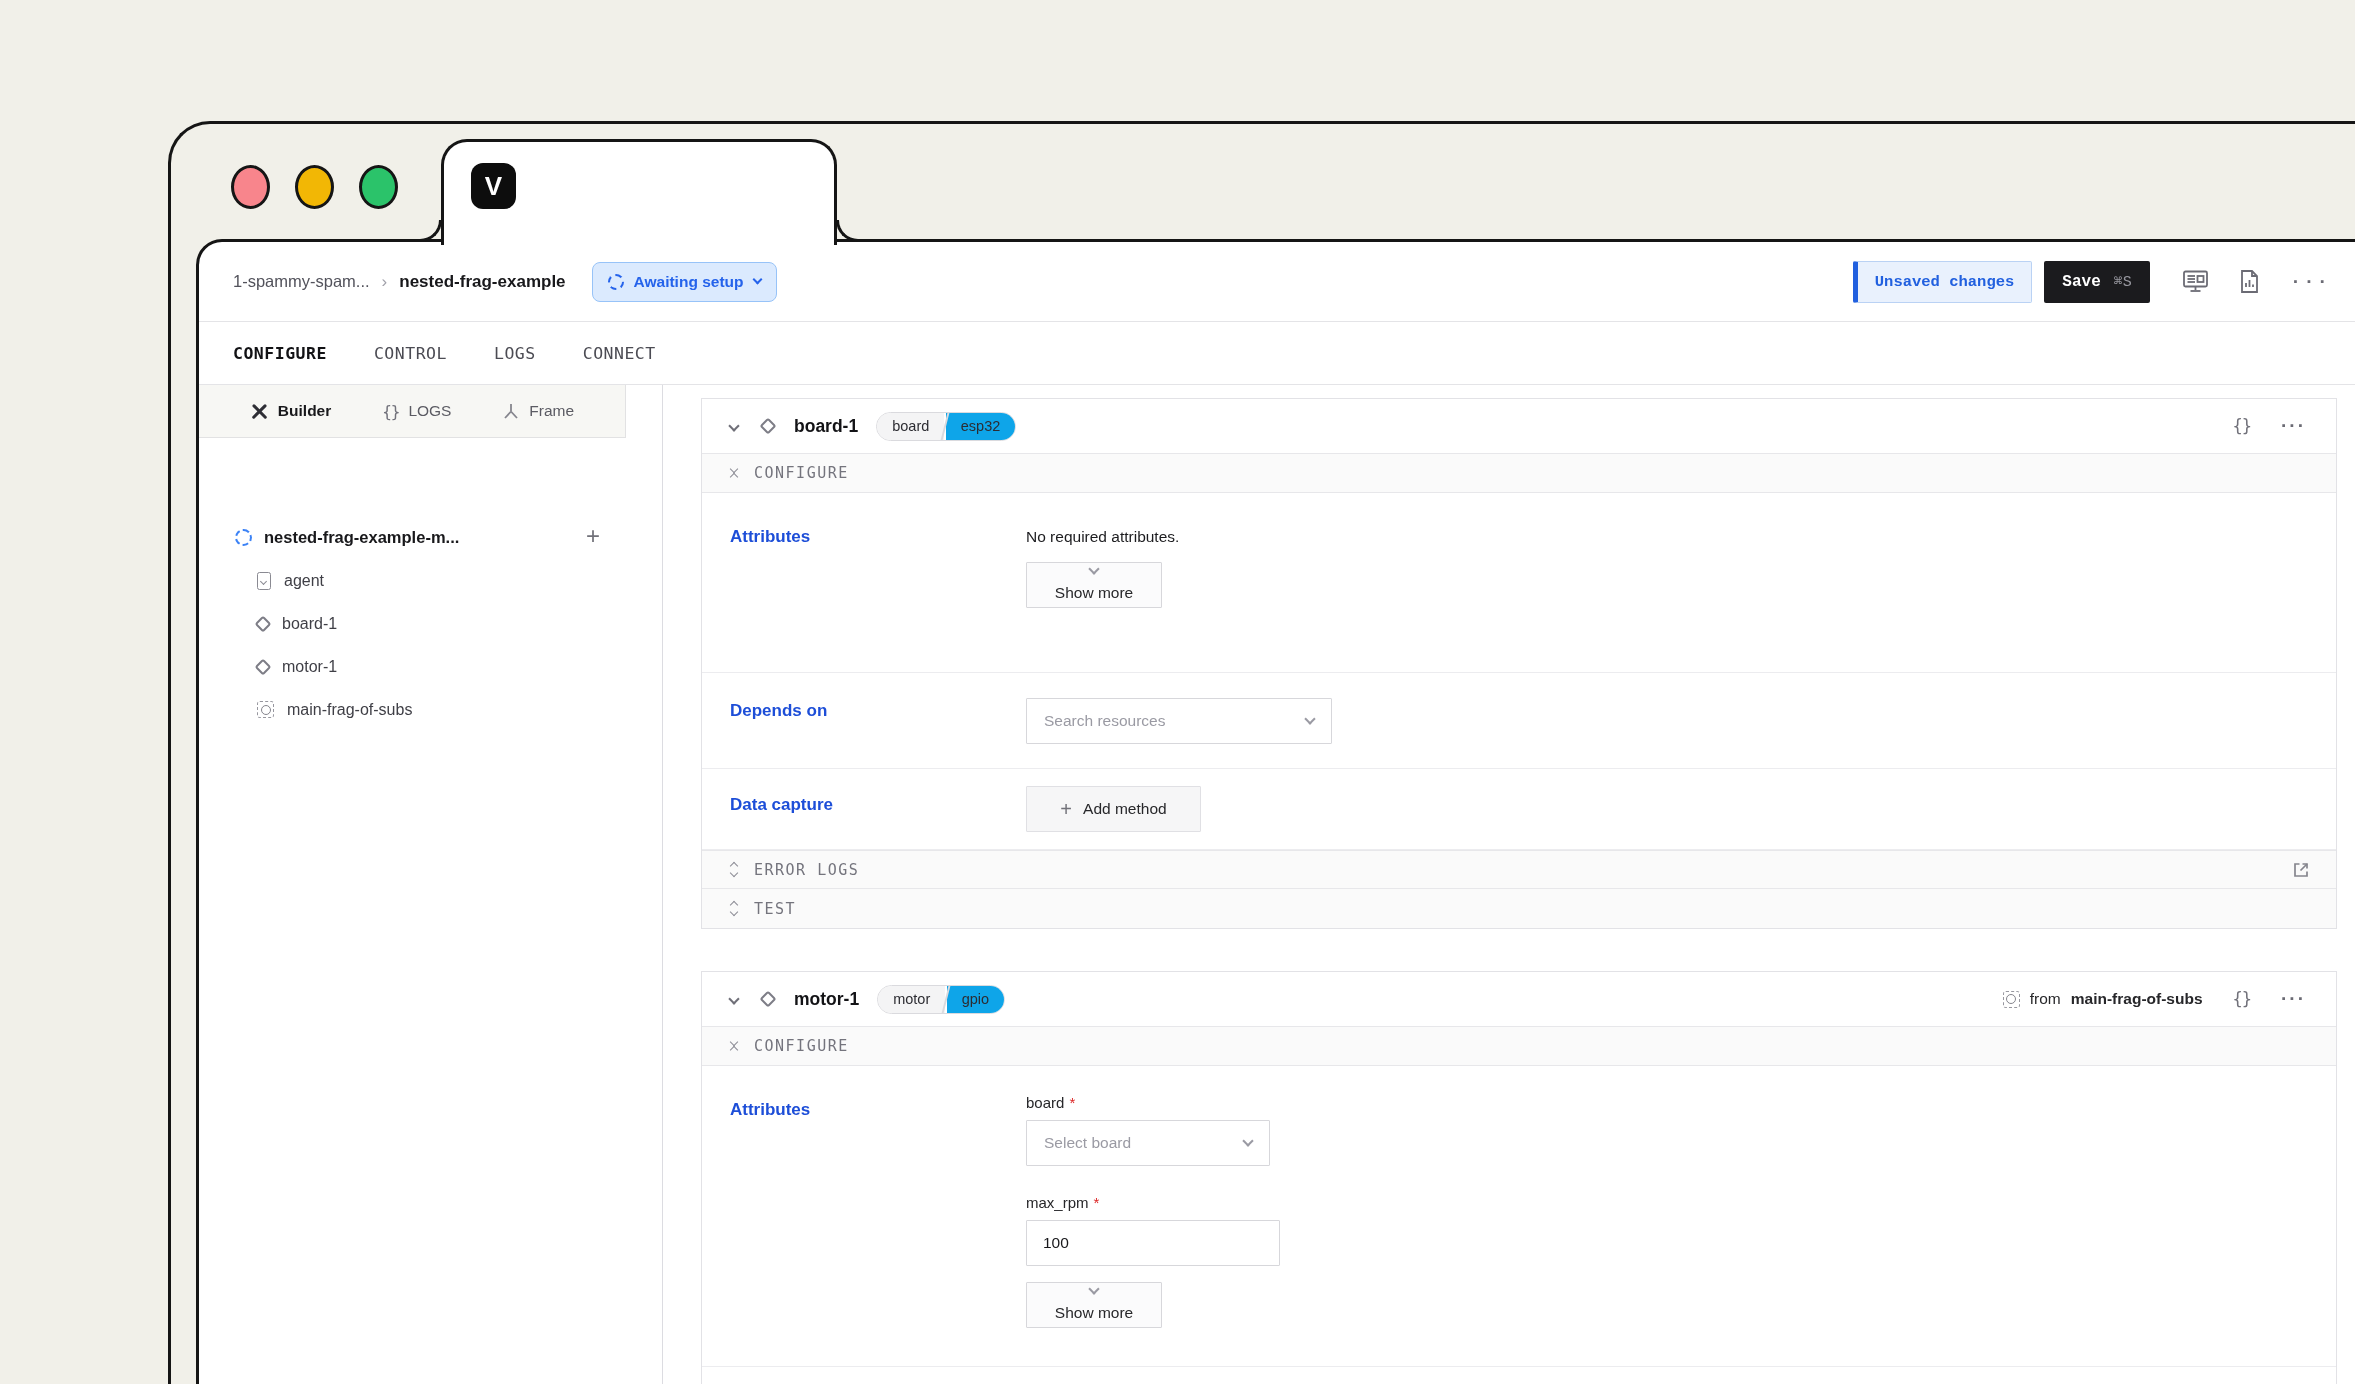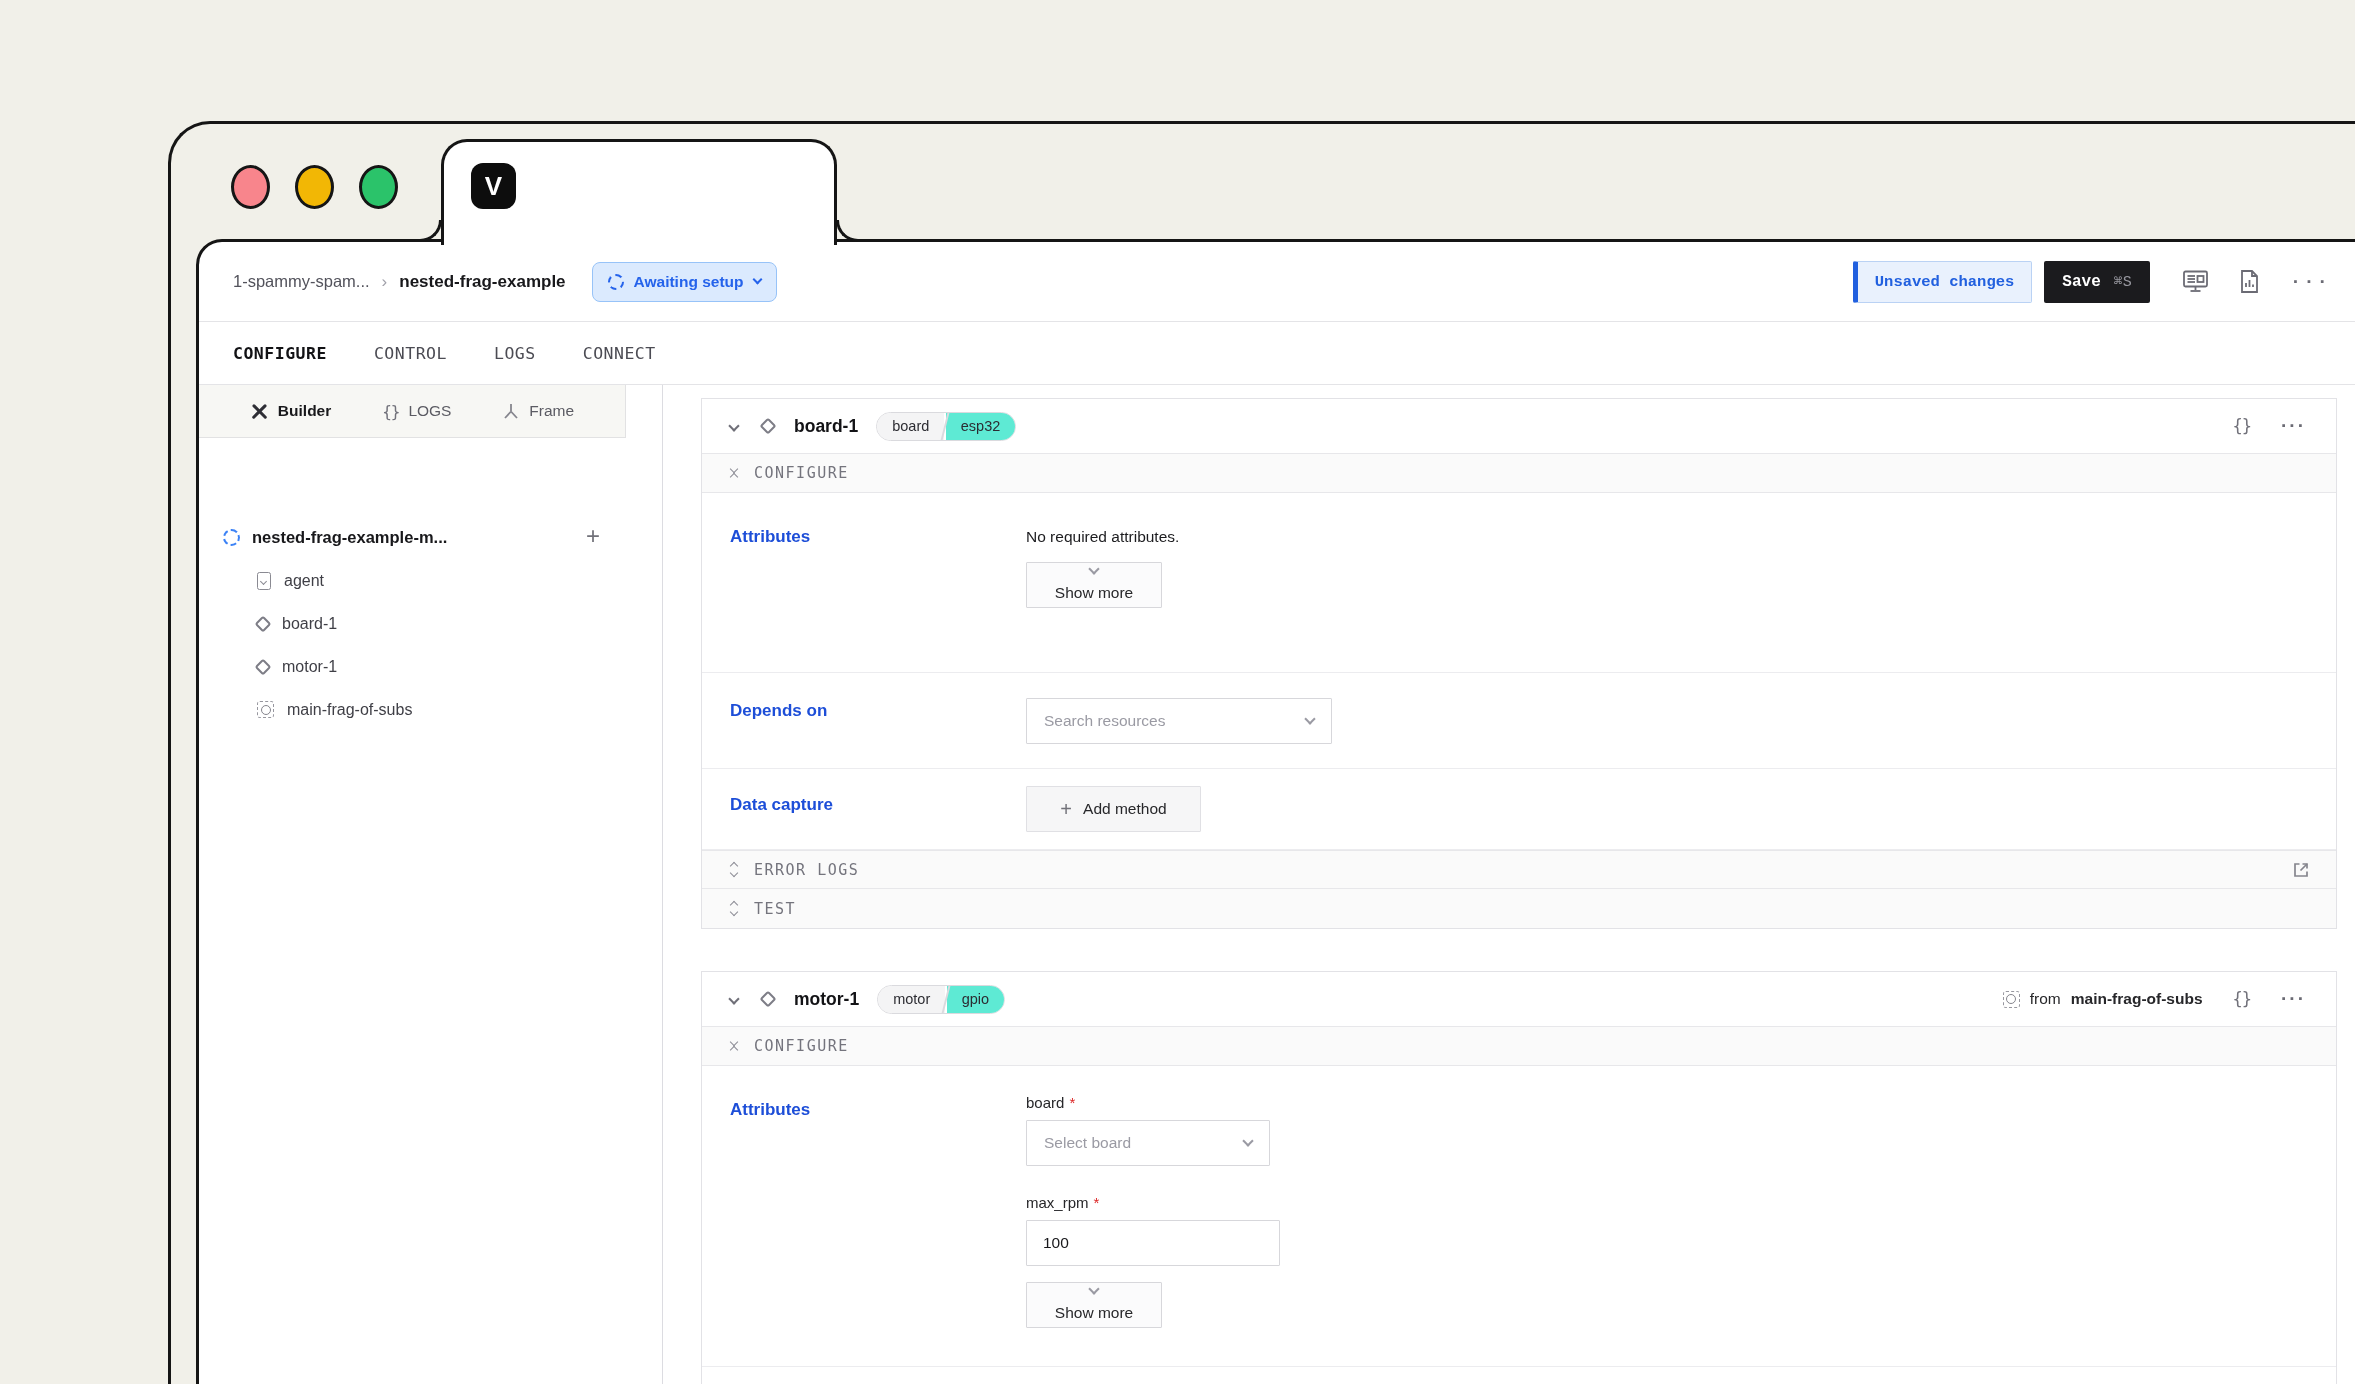--- a/index.html
+++ b/index.html
@@ -59,21 +59,21 @@
   .viewbar { height:53px; width:427px; background:#f7f7f4; border-right:1.5px solid #e2e2e3; border-bottom:1.5px solid #e2e2e3;
              display:flex; align-items:center; justify-content:space-evenly; }
   .viewopt { display:flex; align-items:center; gap:9px; font-size:15.5px; color:#5b5b63; cursor:pointer; }
   .viewopt.active { color:#18181b; font-weight:bold; }
   .braces { font-family:"DejaVu Sans Mono",monospace; font-size:16px; color:#71717a; letter-spacing:-1px; }
   .xicon { position:relative; width:19px; height:19px; }
   .xicon i { position:absolute; left:0; top:8px; width:19px; height:3.4px; background:#2e2e35; border-radius:2px; }
   .xicon i:first-child { transform:rotate(45deg); } .xicon i:last-child { transform:rotate(-45deg); }
 
   .tree { padding-top:78px; }
-  .tree-root { display:flex; align-items:center; gap:12px; padding-left:24px; height:43px; position:relative; cursor:pointer; }
+  .tree-root { display:flex; align-items:center; gap:12px; padding-left:36px; height:43px; position:relative; cursor:pointer; }
   .tree-root .name { font-size:16.5px; font-weight:bold; color:#18181b; }
   .plusbtn { position:absolute; right:62px; top:6px; font-size:24px; color:#717179; font-weight:400; cursor:pointer; line-height:28px; }
   .tree-item { display:flex; align-items:center; gap:13px; padding-left:58px; height:43px; font-size:16px; color:#3f3f46; cursor:pointer; }
 
   .spinner.sm { width:17px; height:17px; border-color:#3b82f6; }
   .diamond { width:12px; height:12px; border:2px solid #7d7d86; border-radius:2.5px; transform:rotate(45deg); flex:0 0 auto; }
   .fileic { width:14px; height:18px; border:1.7px solid #8a8a92; border-radius:2.5px; position:relative; flex:0 0 auto; }
   .fileic::after { content:""; position:absolute; left:3px; top:6px; width:4px; height:4px;
                    border-right:1.6px solid #8a8a92; border-bottom:1.6px solid #8a8a92; transform:rotate(45deg); }
   .fragic { width:17px; height:17px; border:1.6px dashed #97979f; border-radius:3px; position:relative; flex:0 0 auto; }
@@ -87,21 +87,21 @@
   .card-head .name { font-size:17.5px; font-weight:bold; color:#131316; margin:0 4px 0 0; }
   .chv { display:inline-block; width:8px; height:8px; border-right:2px solid #6f6f78; border-bottom:2px solid #6f6f78; }
   .chv.down { transform:rotate(45deg); } .chv.up { transform:rotate(-135deg); }
   .chv.blue { border-color:#2563eb; width:7px; height:7px; }
   .chv.lite { border-color:#9a9aa3; }
   .head-chv { margin-right:24px; cursor:pointer; }
   .head-dia { margin-right:20px; }
   .badge { display:flex; align-items:stretch; border:1.5px solid #dadade; border-radius:16px; overflow:hidden; height:29px; margin-left:14px; }
   .badge .seg1 { background:#f4f4f5; padding:0 15px; display:flex; align-items:center; font-size:14.5px; color:#2c2c32; }
   .badge .div { width:1.5px; background:#dadade; transform:skewX(-14deg); }
-  .badge .seg2 { background:#5eead4; padding:0 15px; display:flex; align-items:center; font-size:14.5px; color:#2c2c32; }
+  .badge .seg2 { background:#0ea5e9; padding:0 15px; display:flex; align-items:center; font-size:14.5px; color:#2c2c32; }
   .head-right { margin-left:auto; display:flex; align-items:center; gap:30px; }
   .head-right .braces { font-size:17px; cursor:pointer; }
   .fromfrag { display:flex; align-items:center; gap:10px; font-size:15.5px; color:#27272a; }
   .fromfrag b { font-weight:bold; }
 
   .secbar { height:40px; background:#fafafa; border-top:1.5px solid #e7e7ea; border-bottom:1.5px solid #e7e7ea;
             display:flex; align-items:center; padding:0 26px 0 26px; color:#74747d; }
   .secbar .ttl { font-size:15px; letter-spacing:1.5px; margin-left:14px; }
   .vchev { display:flex; flex-direction:column; align-items:center; width:12px; cursor:pointer; }
   .vchev .chv { width:6px; height:6px; border-width:1.7px; border-color:#8c8c95; }

